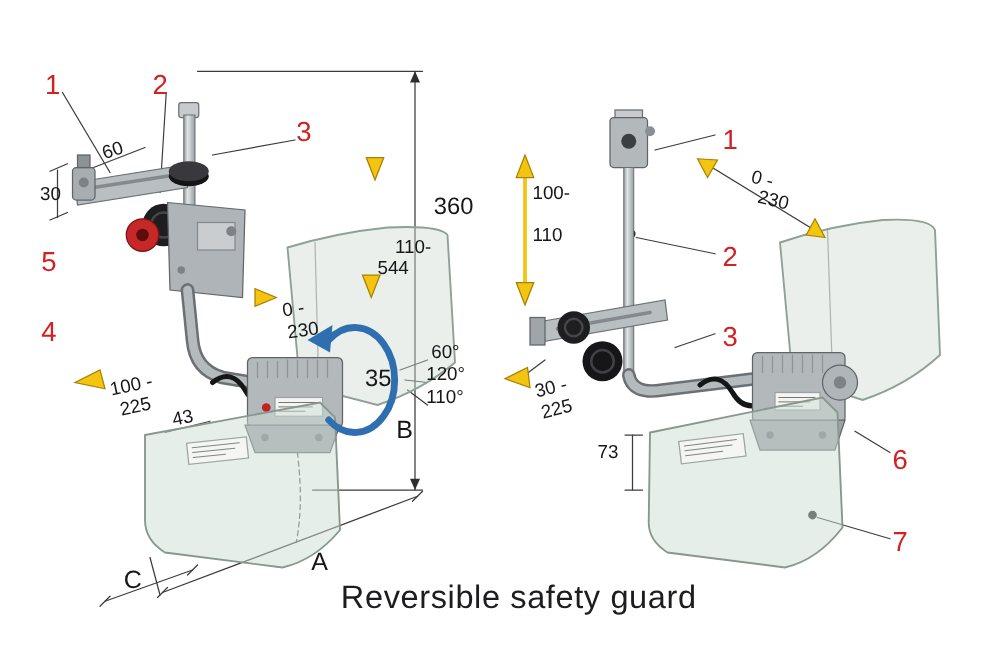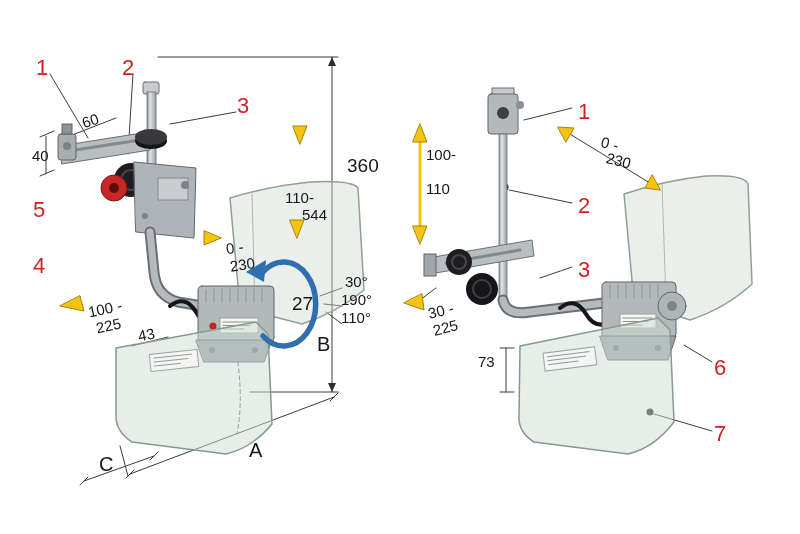--- a/index.html
+++ b/index.html
@@ -181,45 +181,46 @@
   </g>
 </svg>
 
 <div class="lbl callout" style="left:36px;top:56px">1</div>
 <div class="lbl callout" style="left:122px;top:56px">2</div>
 <div class="lbl callout" style="left:237px;top:94px">3</div>
 <div class="lbl callout" style="left:33px;top:198px">5</div>
 <div class="lbl callout" style="left:33px;top:254px">4</div>
 
 <div class="lbl" style="left:82px;top:113px;transform:rotate(-18deg)">60</div>
-<div class="lbl" style="left:32px;top:148px">40</div>
+<div class="lbl" style="left:32px;top:148px">30</div>
 <div class="lbl mid" style="left:347px;top:156px">360</div>
-<div class="lbl" style="left:285px;top:190px">110-</div>
+<div class="lbl" style="left:316px;top:190px">110-</div>
 <div class="lbl" style="left:302px;top:207px">544</div>
 <div class="lbl" style="left:226px;top:240px;transform:rotate(-8deg)">0 -</div>
 <div class="lbl" style="left:230px;top:257px;transform:rotate(-8deg)">230</div>
 <div class="lbl" style="left:88px;top:301px;transform:rotate(-12deg)">100 -</div>
 <div class="lbl" style="left:96px;top:318px;transform:rotate(-12deg)">225</div>
 <div class="lbl" style="left:138px;top:327px;transform:rotate(-12deg)">43</div>
-<div class="lbl mid" style="left:292px;top:294px">27</div>
-<div class="lbl" style="left:345px;top:274px">30°</div>
-<div class="lbl" style="left:341px;top:292px">190°</div>
+<div class="lbl mid" style="left:292px;top:294px">35</div>
+<div class="lbl" style="left:345px;top:274px">60°</div>
+<div class="lbl" style="left:341px;top:292px">120°</div>
 <div class="lbl" style="left:341px;top:310px">110°</div>
 <div class="lbl big" style="left:317px;top:334px">B</div>
 <div class="lbl big" style="left:249px;top:440px">A</div>
 <div class="lbl big" style="left:99px;top:454px">C</div>
 
 <div class="lbl callout" style="left:578px;top:100px">1</div>
 <div class="lbl callout" style="left:578px;top:194px">2</div>
 <div class="lbl callout" style="left:578px;top:258px">3</div>
 <div class="lbl callout" style="left:714px;top:356px">6</div>
 <div class="lbl callout" style="left:714px;top:422px">7</div>
 
 <div class="lbl" style="left:601px;top:136px;transform:rotate(14deg)">0 -</div>
 <div class="lbl" style="left:606px;top:153px;transform:rotate(14deg)">230</div>
 <div class="lbl" style="left:426px;top:147px">100-</div>
 <div class="lbl" style="left:426px;top:181px">110</div>
 <div class="lbl" style="left:428px;top:303px;transform:rotate(-14deg)">30 -</div>
 <div class="lbl" style="left:433px;top:320px;transform:rotate(-14deg)">225</div>
 <div class="lbl" style="left:478px;top:354px">73</div>
 
+<div class="title">Reversible safety guard</div>
 
 </div>
 
 </body></html>

